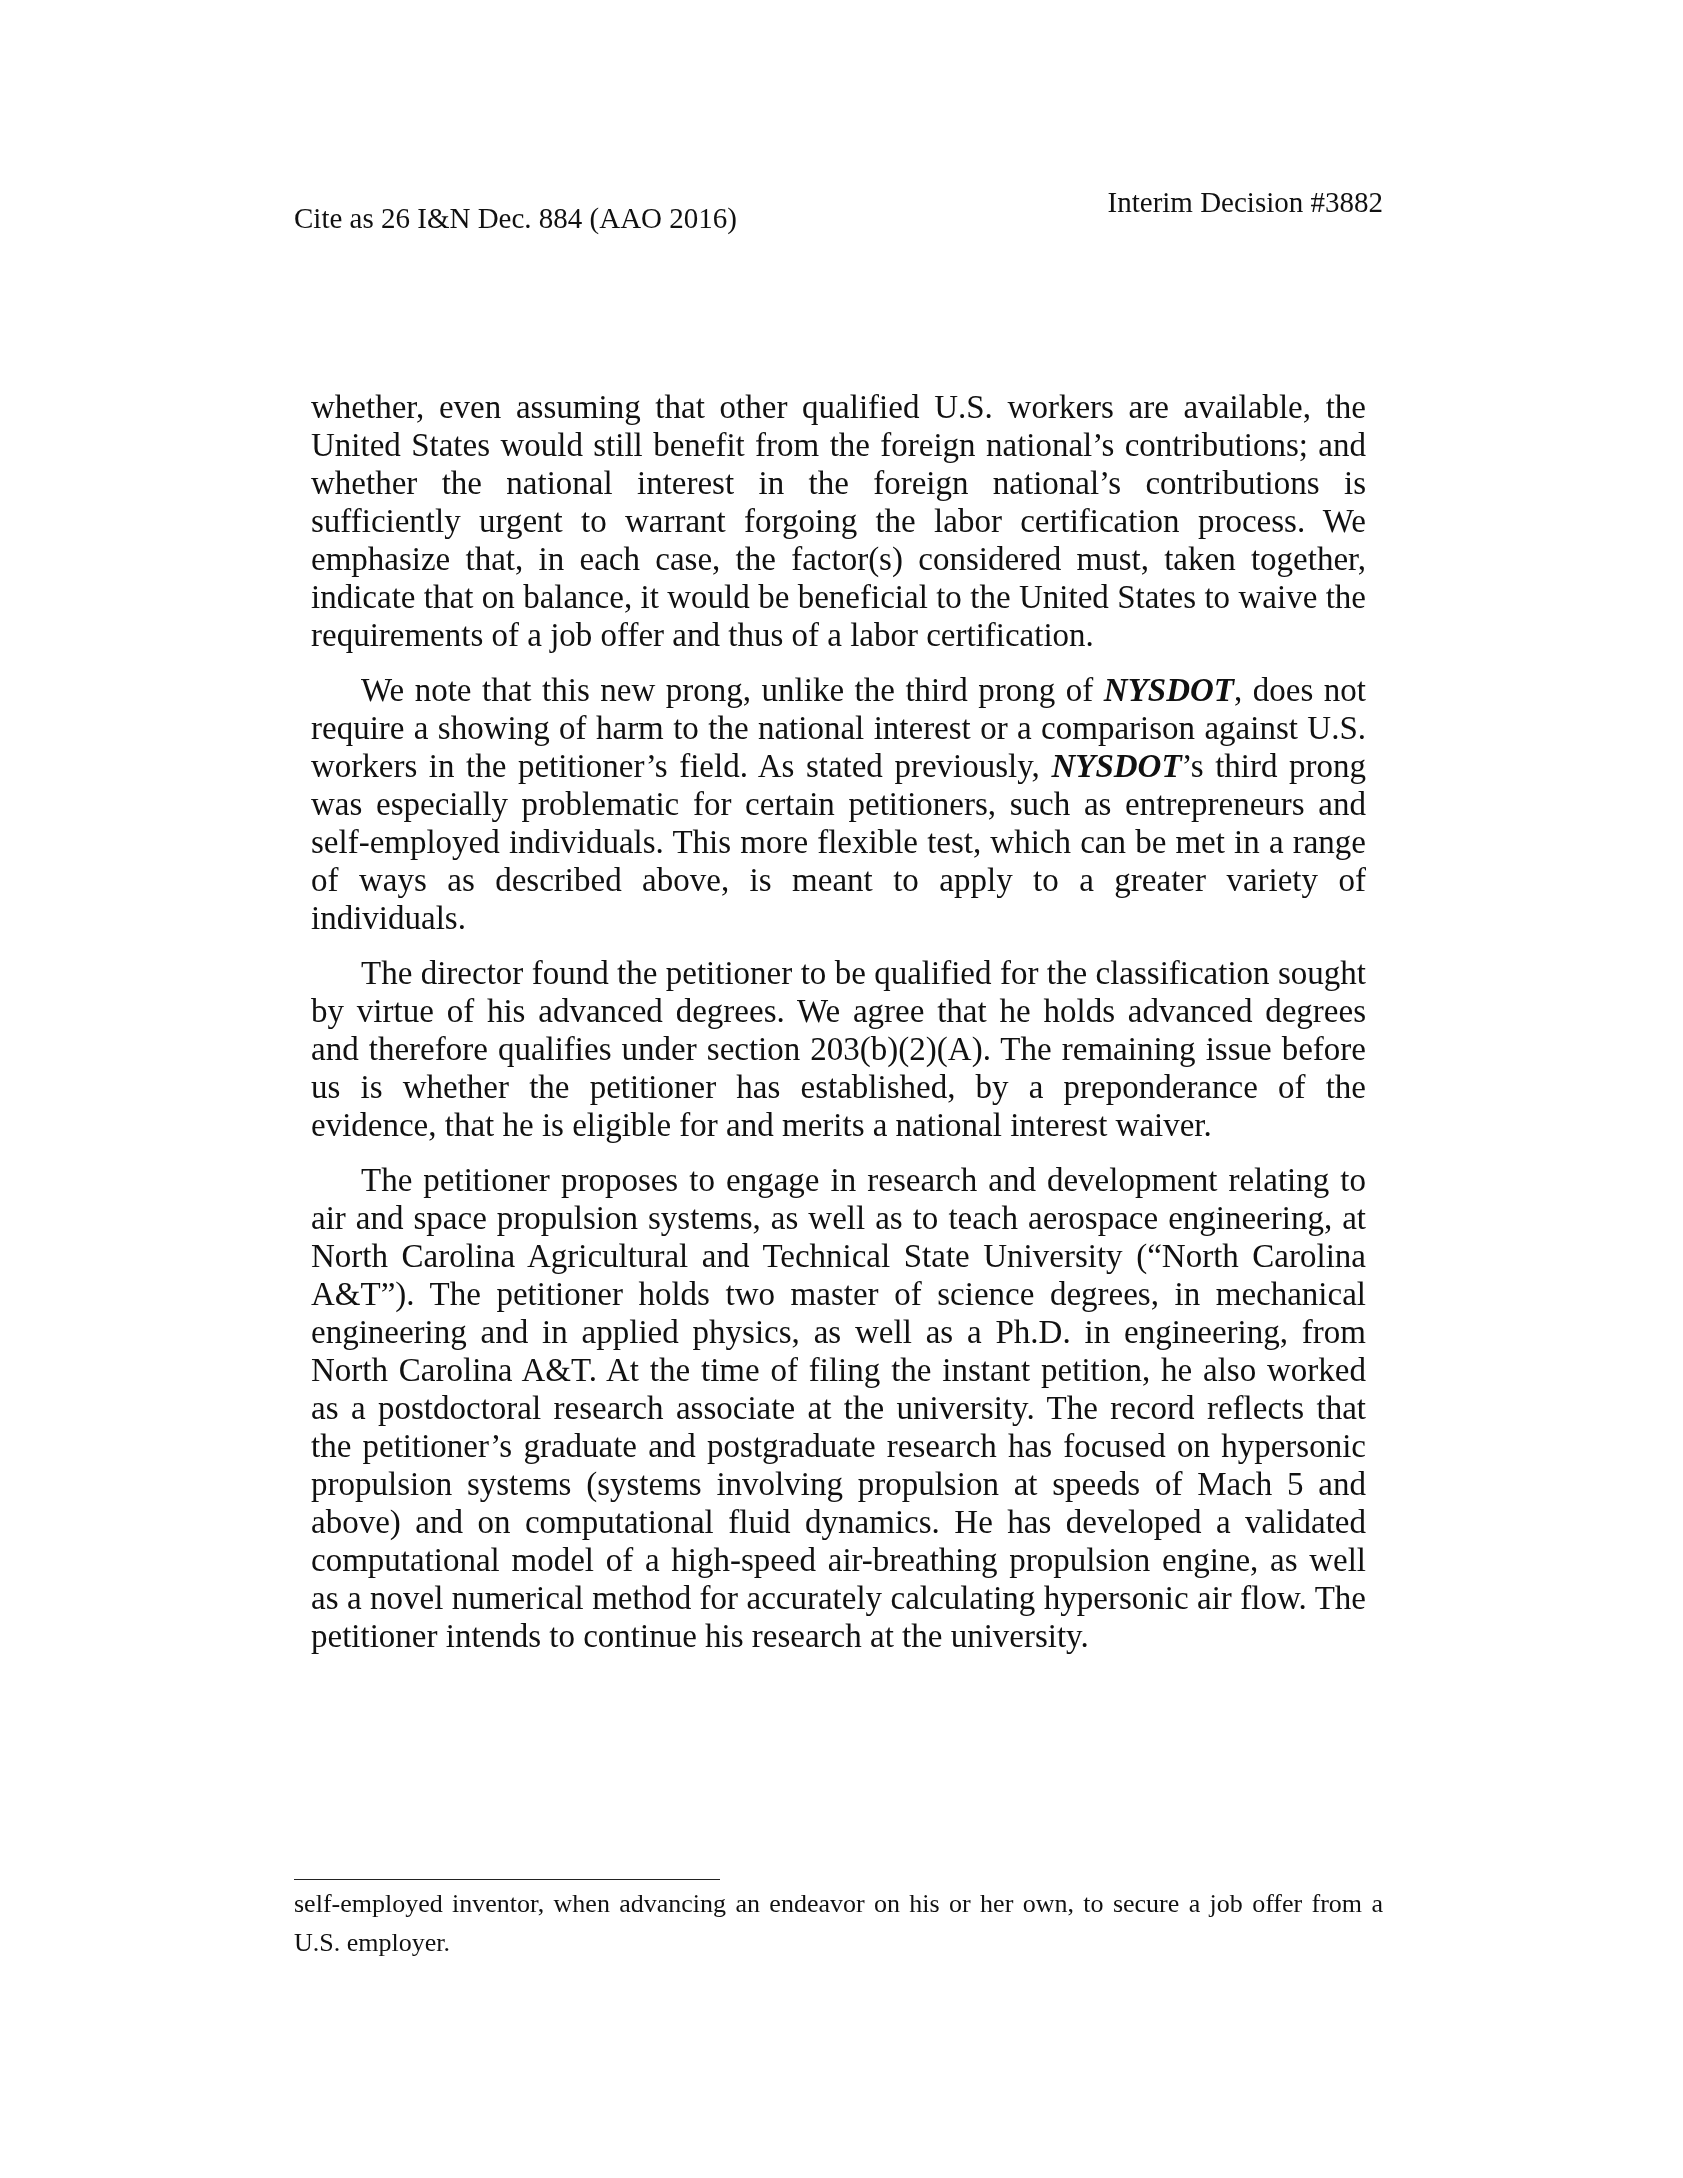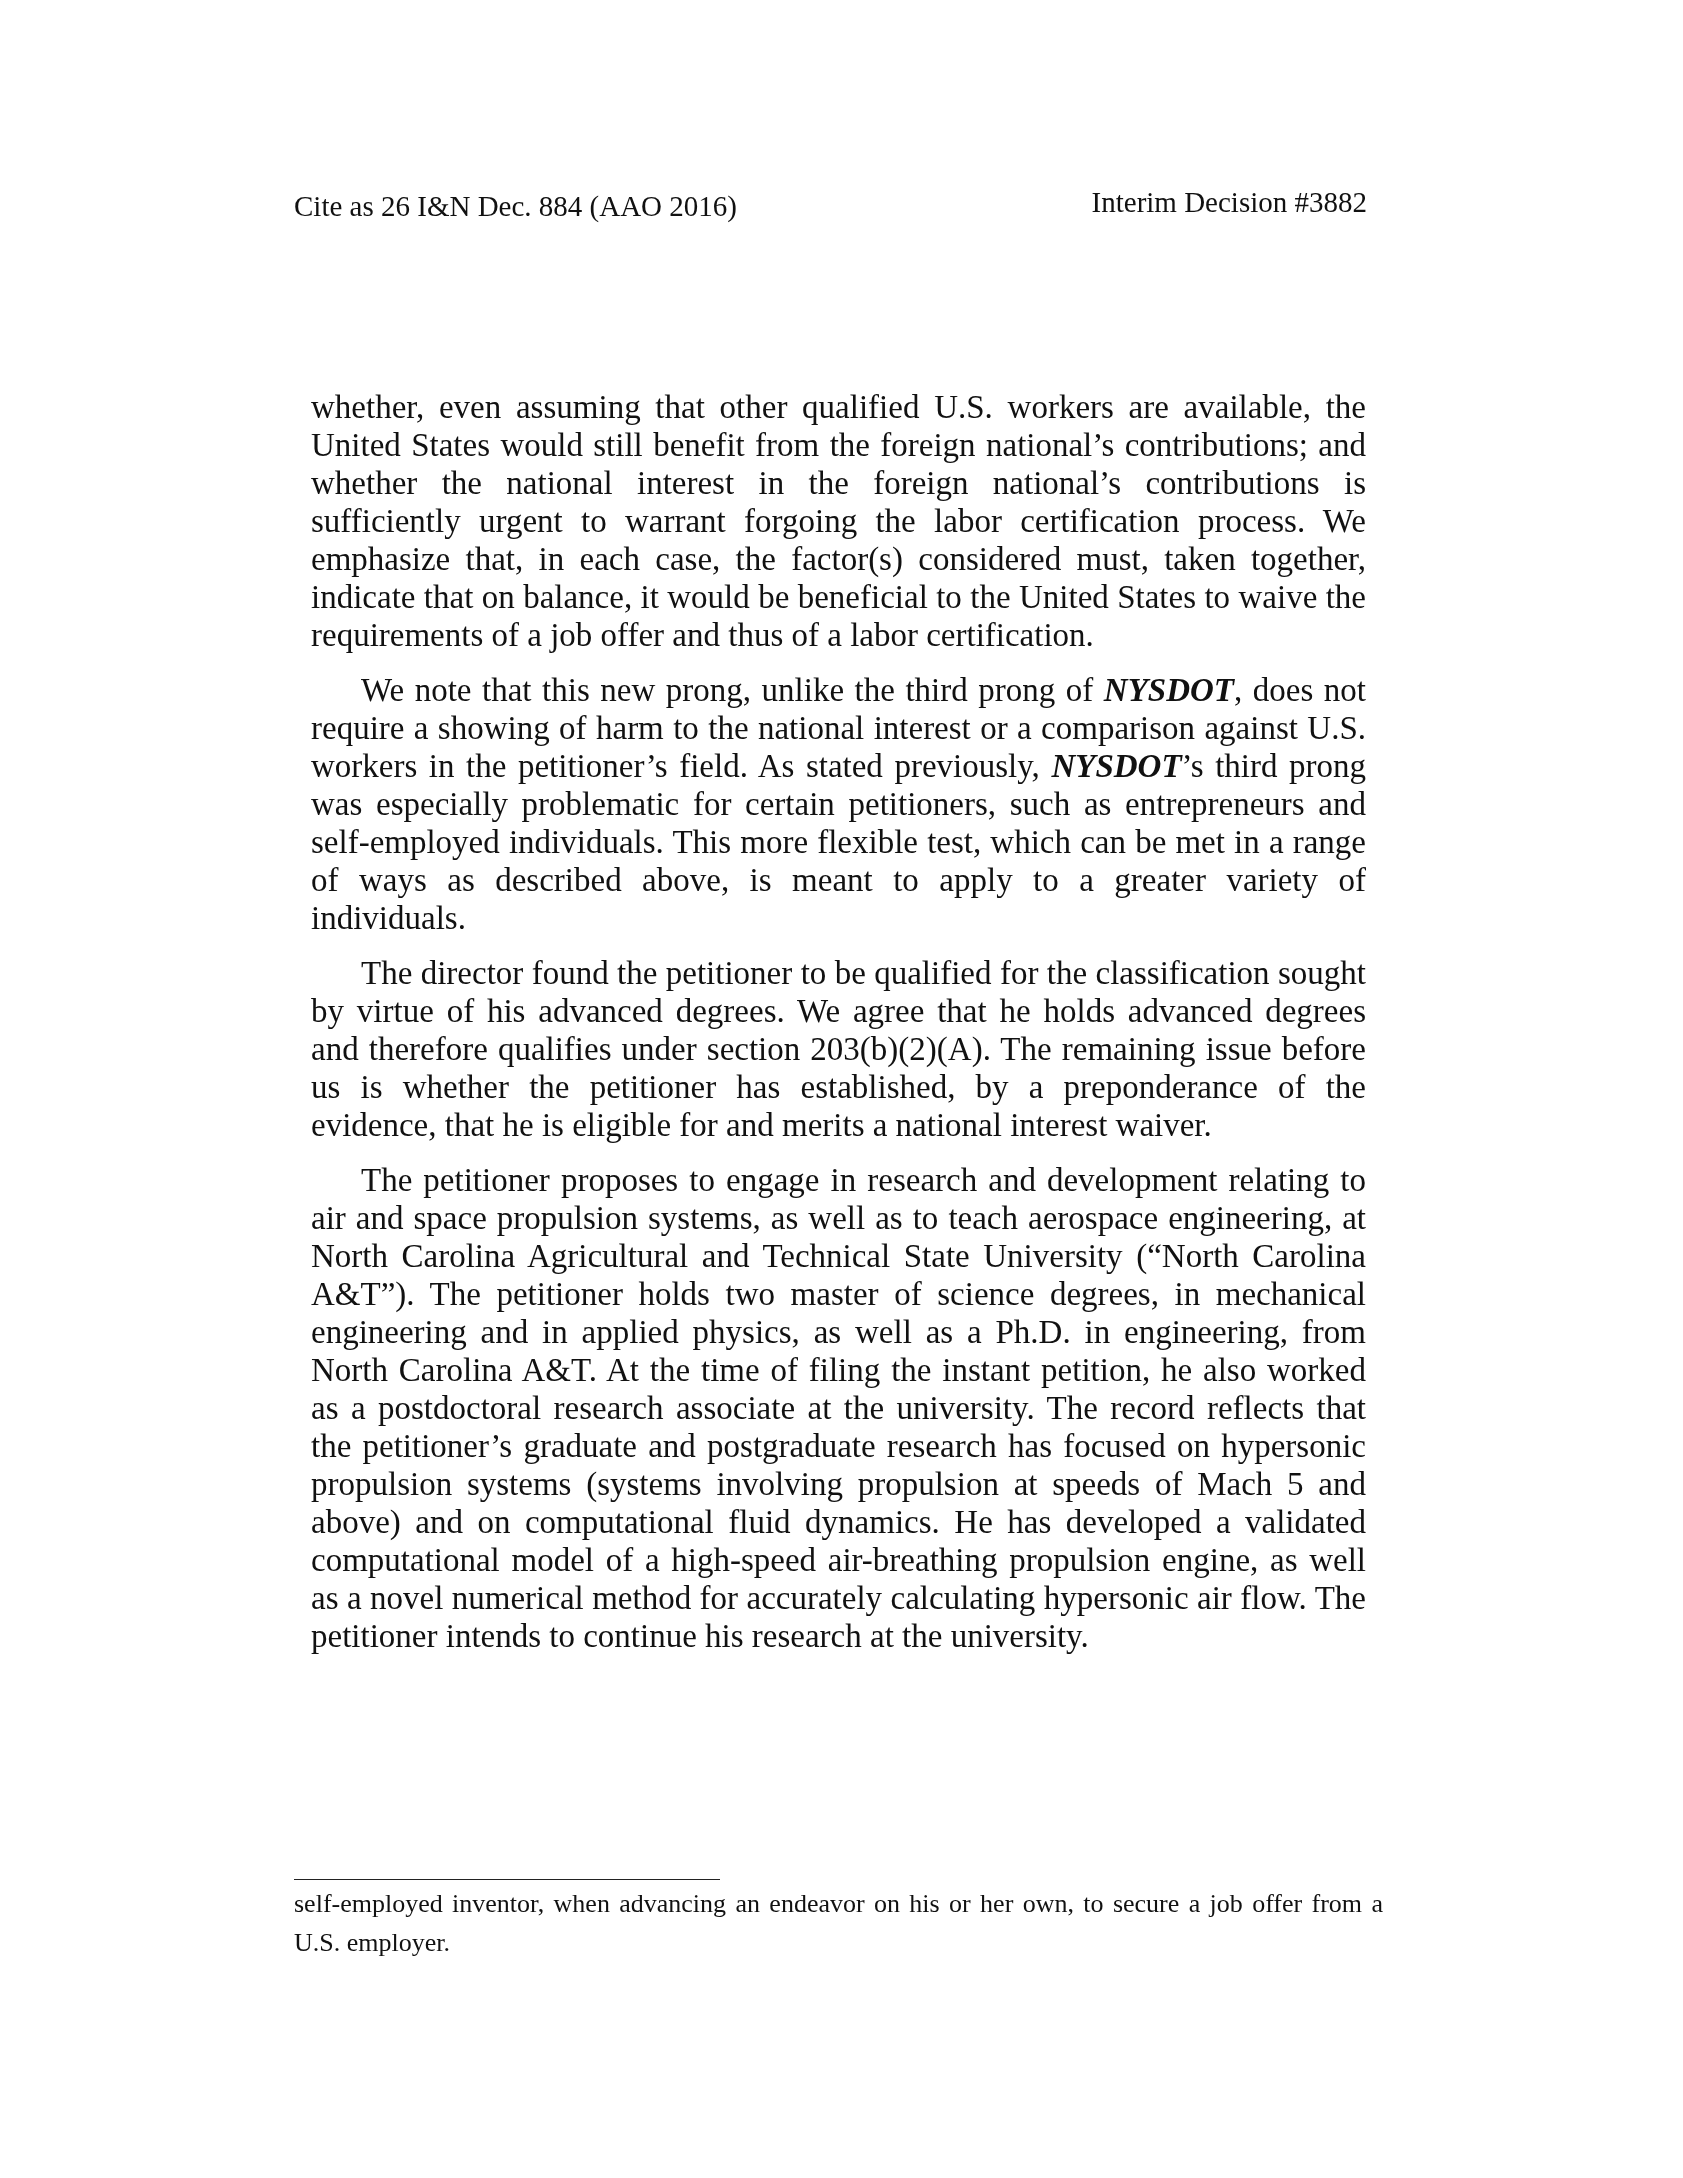--- a/index.html
+++ b/index.html
@@ -24,22 +24,22 @@
     }
     .running-head {
       position: absolute;
       top: 182px;
       left: 294px;
       width: 1089px;
       height: 40px;
       font-size: 29px;
       line-height: 40px;
     }
-    .running-head .left { position: absolute; left: 0; top: 4px; white-space: nowrap; }
-    .running-head .right { position: absolute; right: 16px; top: 0; white-space: nowrap; }
+    .running-head .left { position: absolute; left: 0; top: 16px; white-space: nowrap; }
+    .running-head .right { position: absolute; right: 0; top: 0; white-space: nowrap; }
 
     .body-text {
       position: absolute;
       top: 371px;
       left: 294px;
       width: 1089px;
       font-size: 33px;
       line-height: 38px;
     }
     .body-text p {

